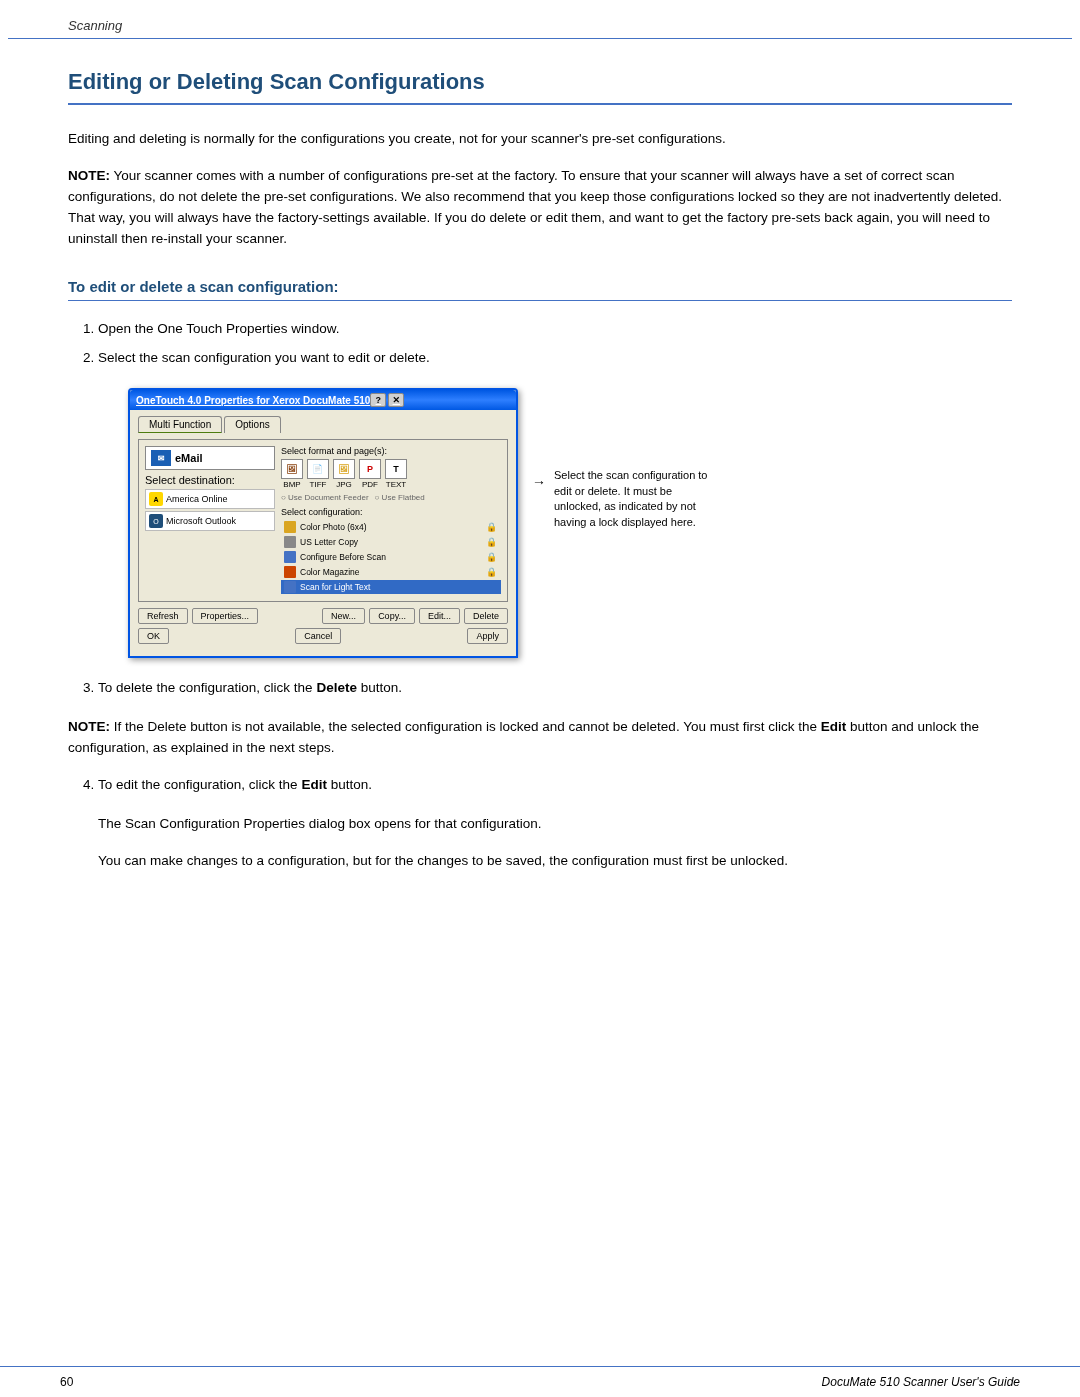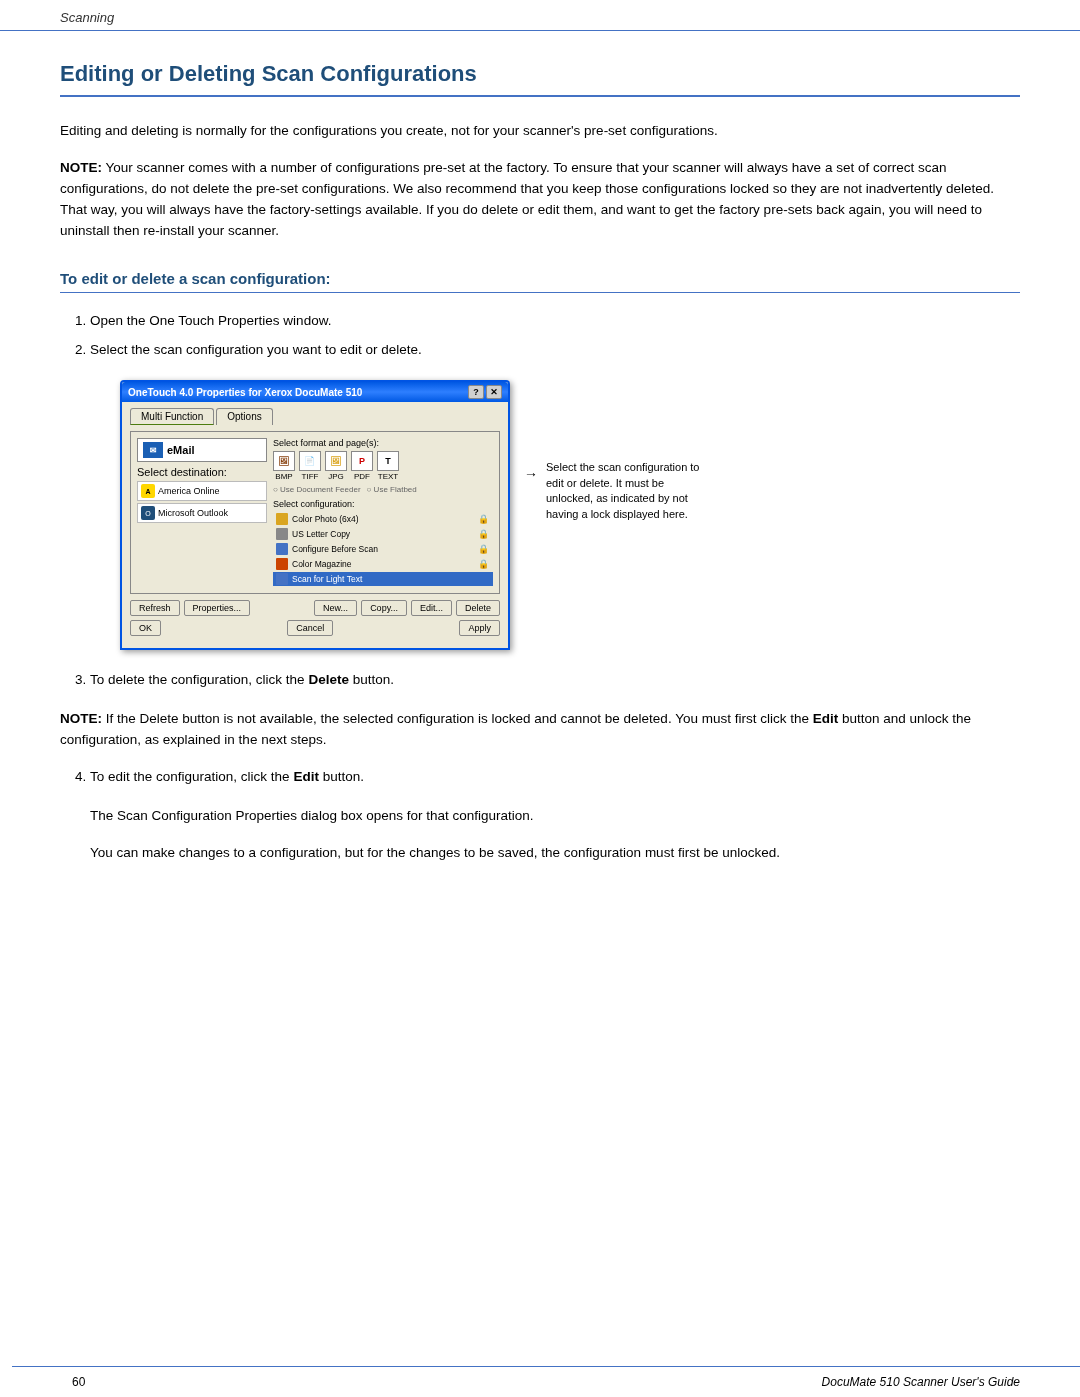--- a/index.html
+++ b/index.html
@@ -8,21 +8,21 @@
       background: #fff;
       color: #000;
       width: 1080px;
       min-height: 1397px;
       position: relative;
     }
 
     .page {
       width: 1080px;
       min-height: 1397px;
-      padding: 0;
+      padding: 8px;
       position: relative;
       background: #fff;
     }
 
     
     .header-bar {
       border-bottom: 1.5px solid #4472C4;
       padding: 8px 60px 4px 60px;
       margin-bottom: 0;
     }
@@ -99,24 +99,24 @@
       font-size: 10px;
       font-family: 'Tahoma', Arial, sans-serif;
     }
 
     .dialog-titlebar {
       background: linear-gradient(to bottom, #0058E3, #2E7FFF, #0058E3);
       color: #fff;
       padding: 3px 6px;
       display: flex;
       align-items: center;
-      justify-content: space-between;
       border-radius: 3px 3px 0 0;
       font-size: 10px;
       font-weight: bold;
+      text-decoration: underline;
     }
 
     .dialog-titlebar-buttons {
       display: flex;
       gap: 2px;
     }
 
     .titlebar-btn {
       width: 16px;
       height: 14px;
@@ -370,21 +370,21 @@
     .annotation-text {
       font-size: 11px;
       line-height: 1.4;
       color: #000;
     }
 
     
     .footer {
       position: absolute;
       bottom: 0;
-      left: 12px;
+      left: 0;
       right: 0;
       border-top: 1.5px solid #4472C4;
       padding: 8px 60px;
       display: flex;
       justify-content: space-between;
       align-items: center;
     }
     .footer-page {
       font-size: 12px;
       color: #000;

